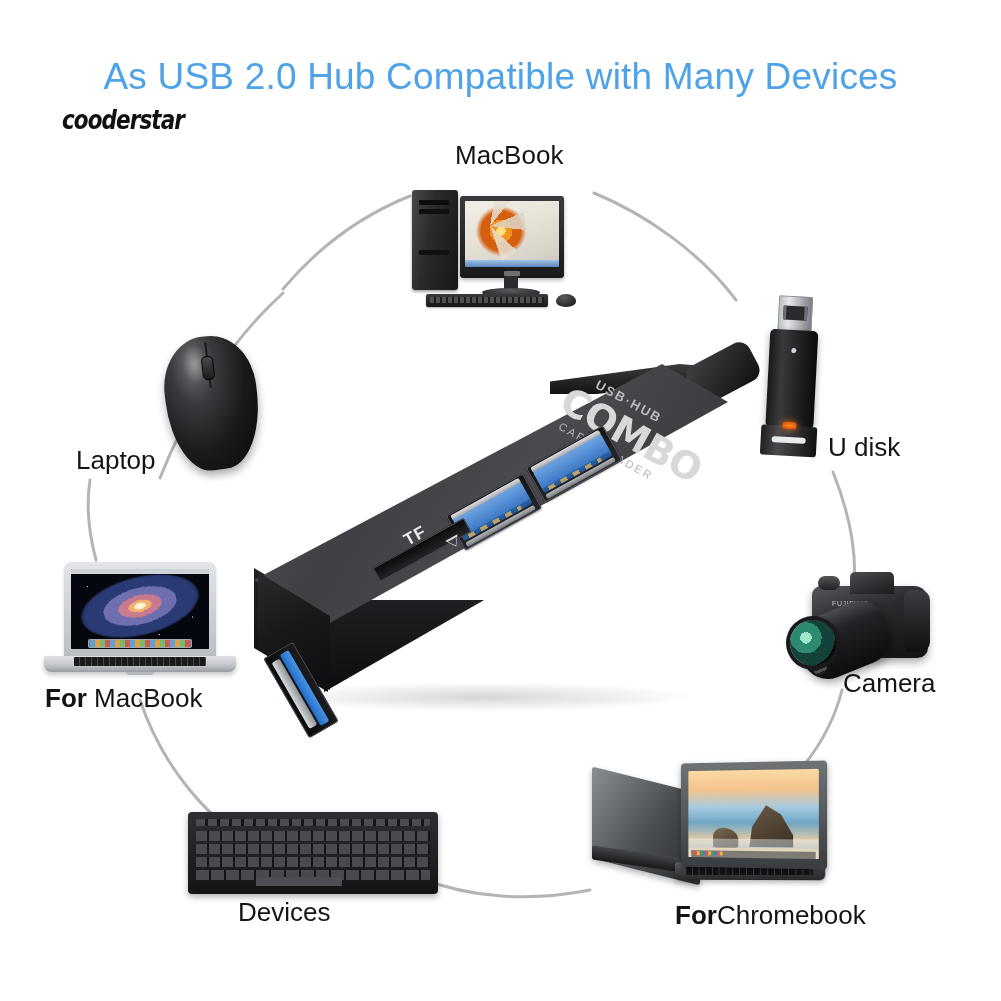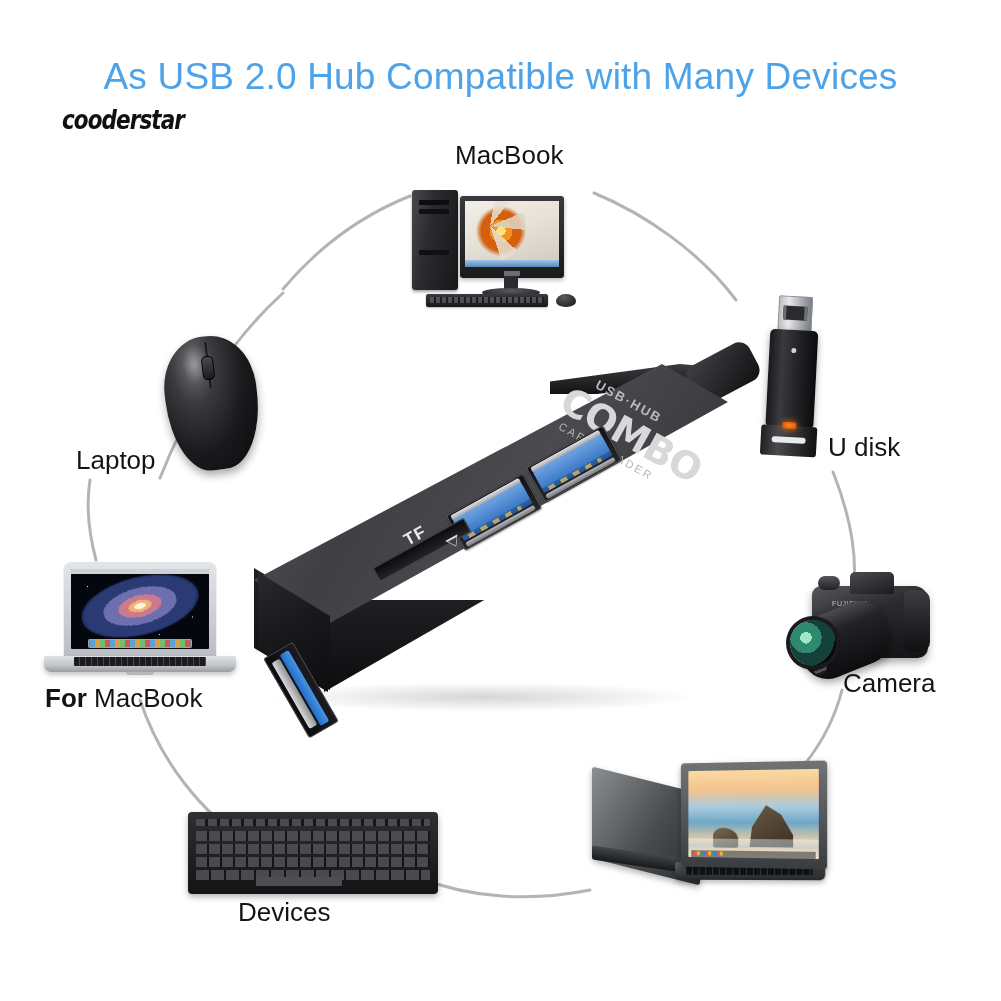--- a/index.html
+++ b/index.html
@@ -366,20 +366,23 @@
     <div class="cb-base"></div>
     <div class="cb-lid">
       <div class="cb-screen">
         <div class="cb-rock"></div>
         <div class="cb-rock2"></div>
         <div class="cb-shelf"></div>
         <div class="cb-bar"></div>
       </div>
     </div>
   </div>
+  <div class="lbl" id="lbl-chromebook">
+    <span class="b">For</span><span class="n">Chromebook</span>
+  </div>
 
   <div class="dev" id="dev-camera">
     <div class="cam-body"></div>
     <div class="cam-hump"></div>
     <div class="cam-dial"></div>
     <div class="cam-grip"></div>
     <div class="cam-brand">FUJIFILM</div>
     <div class="cam-lens"></div>
     <div class="cam-glass"></div>
   </div>

